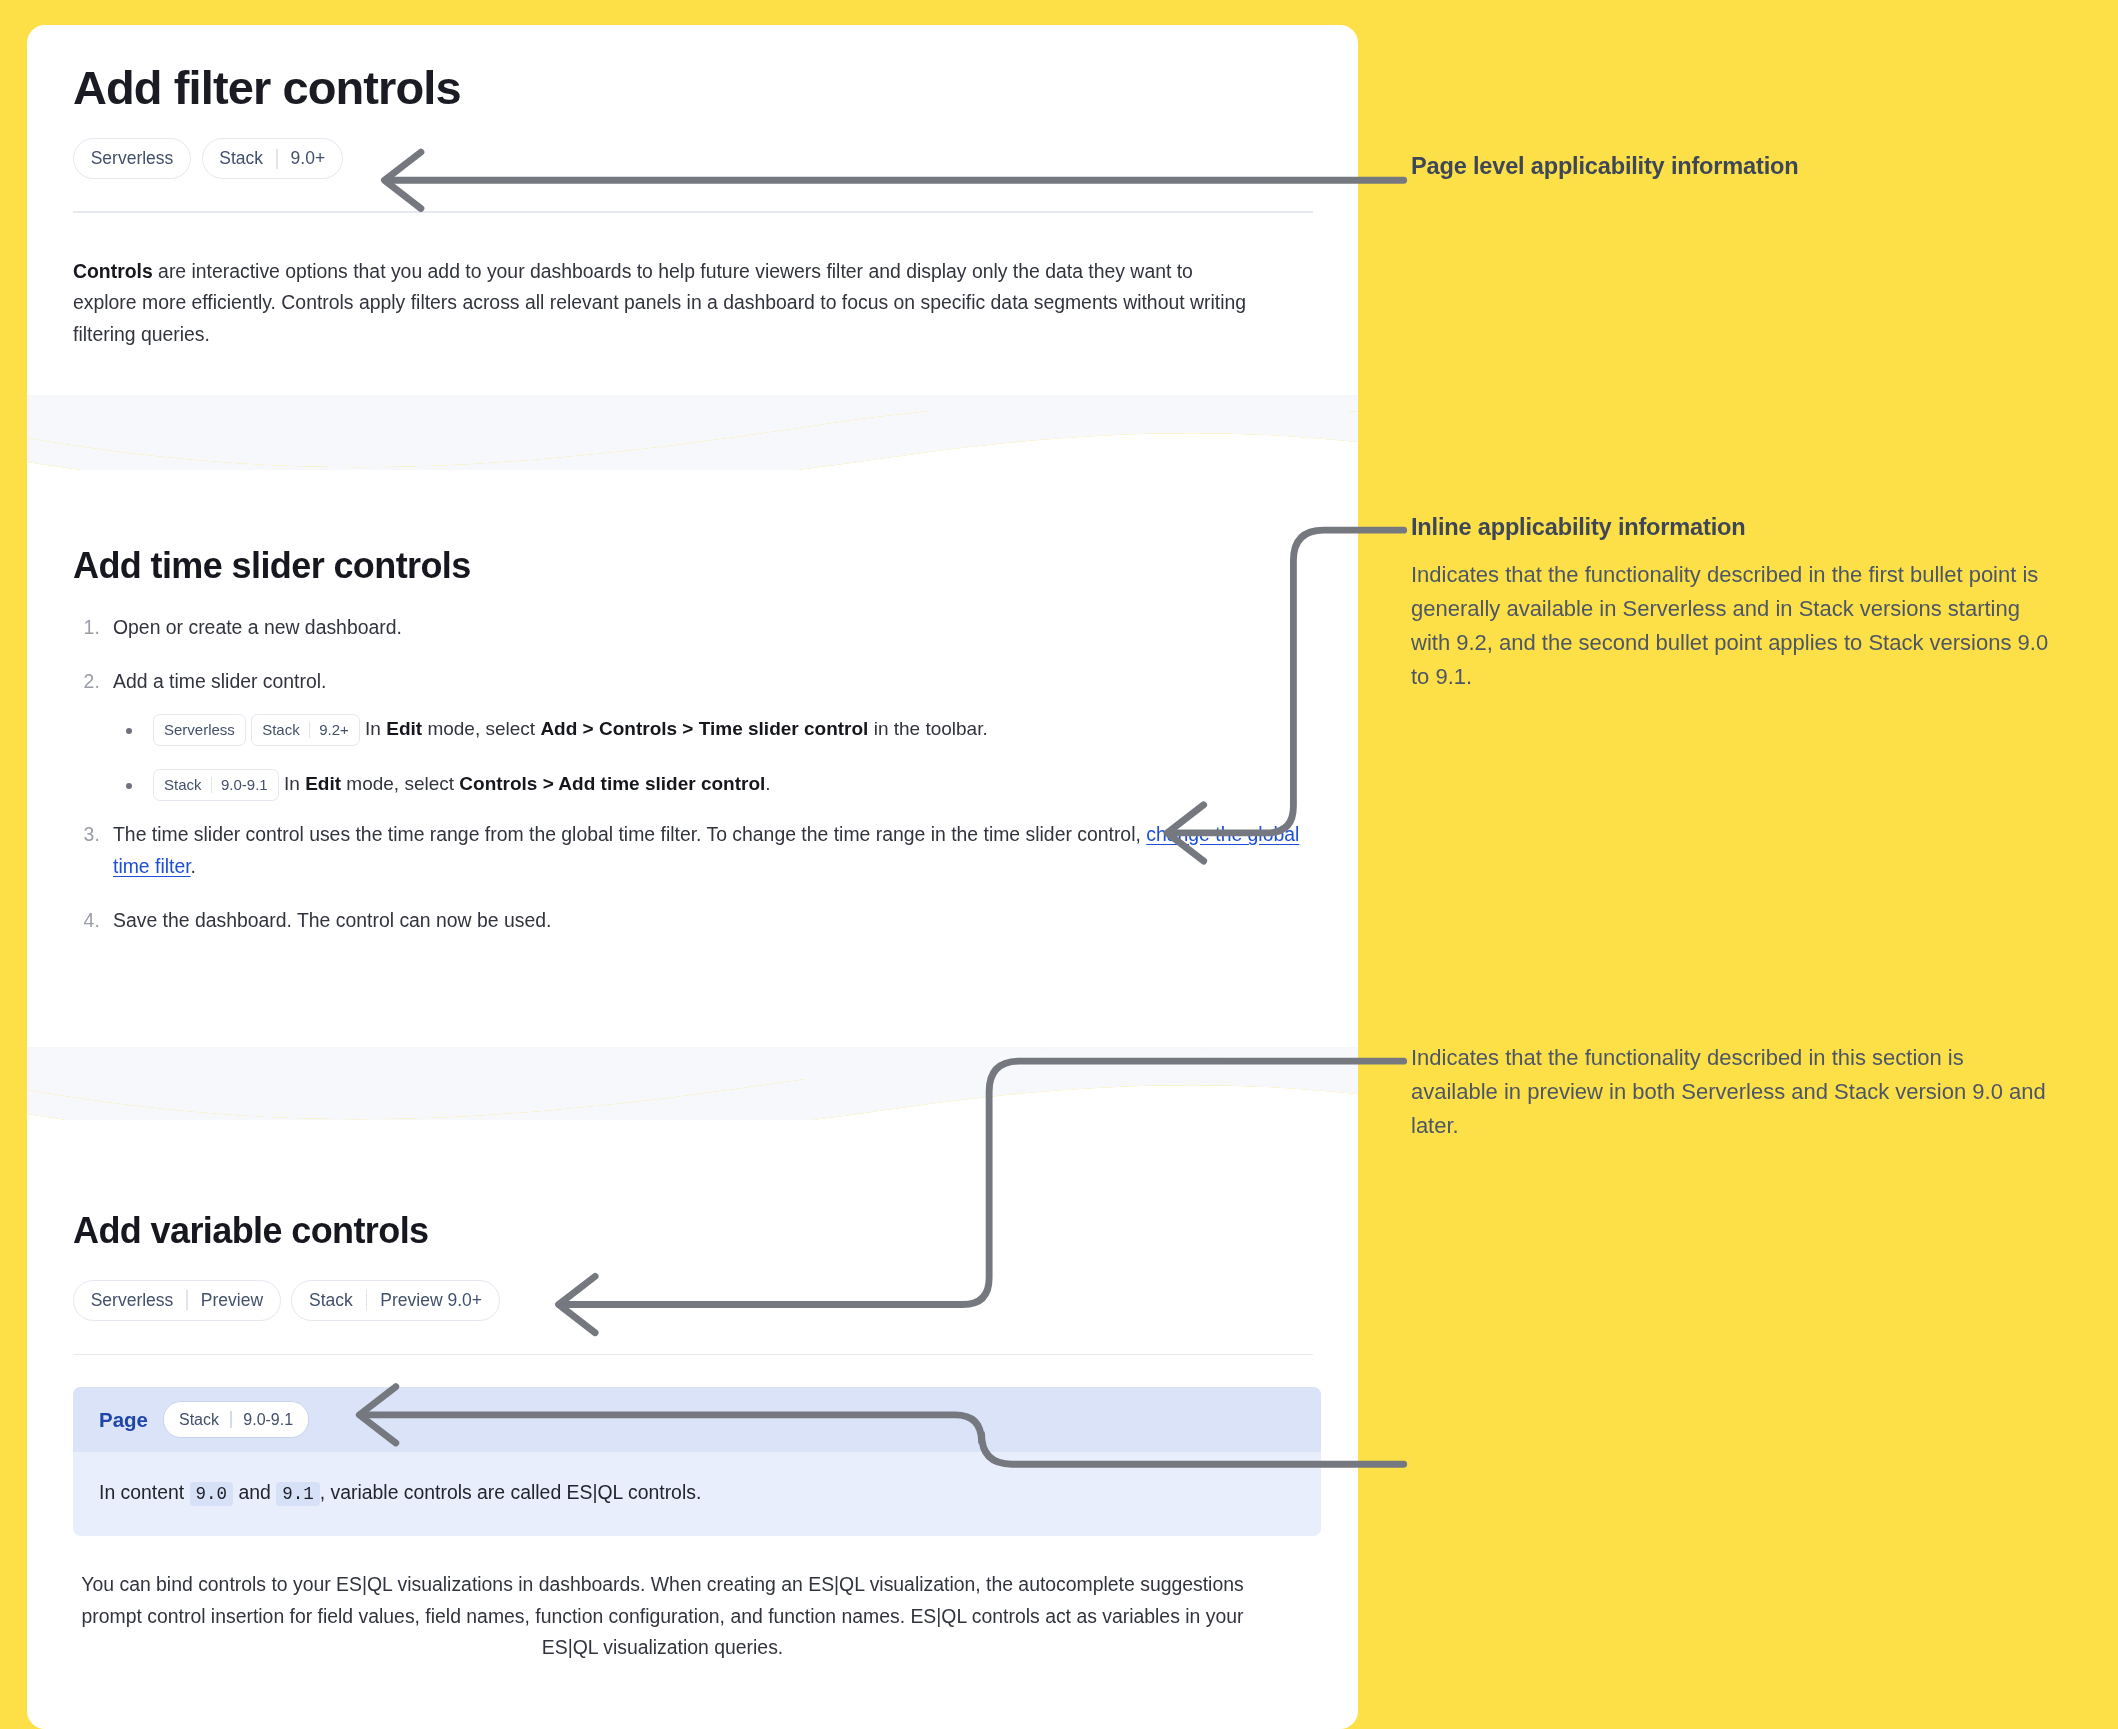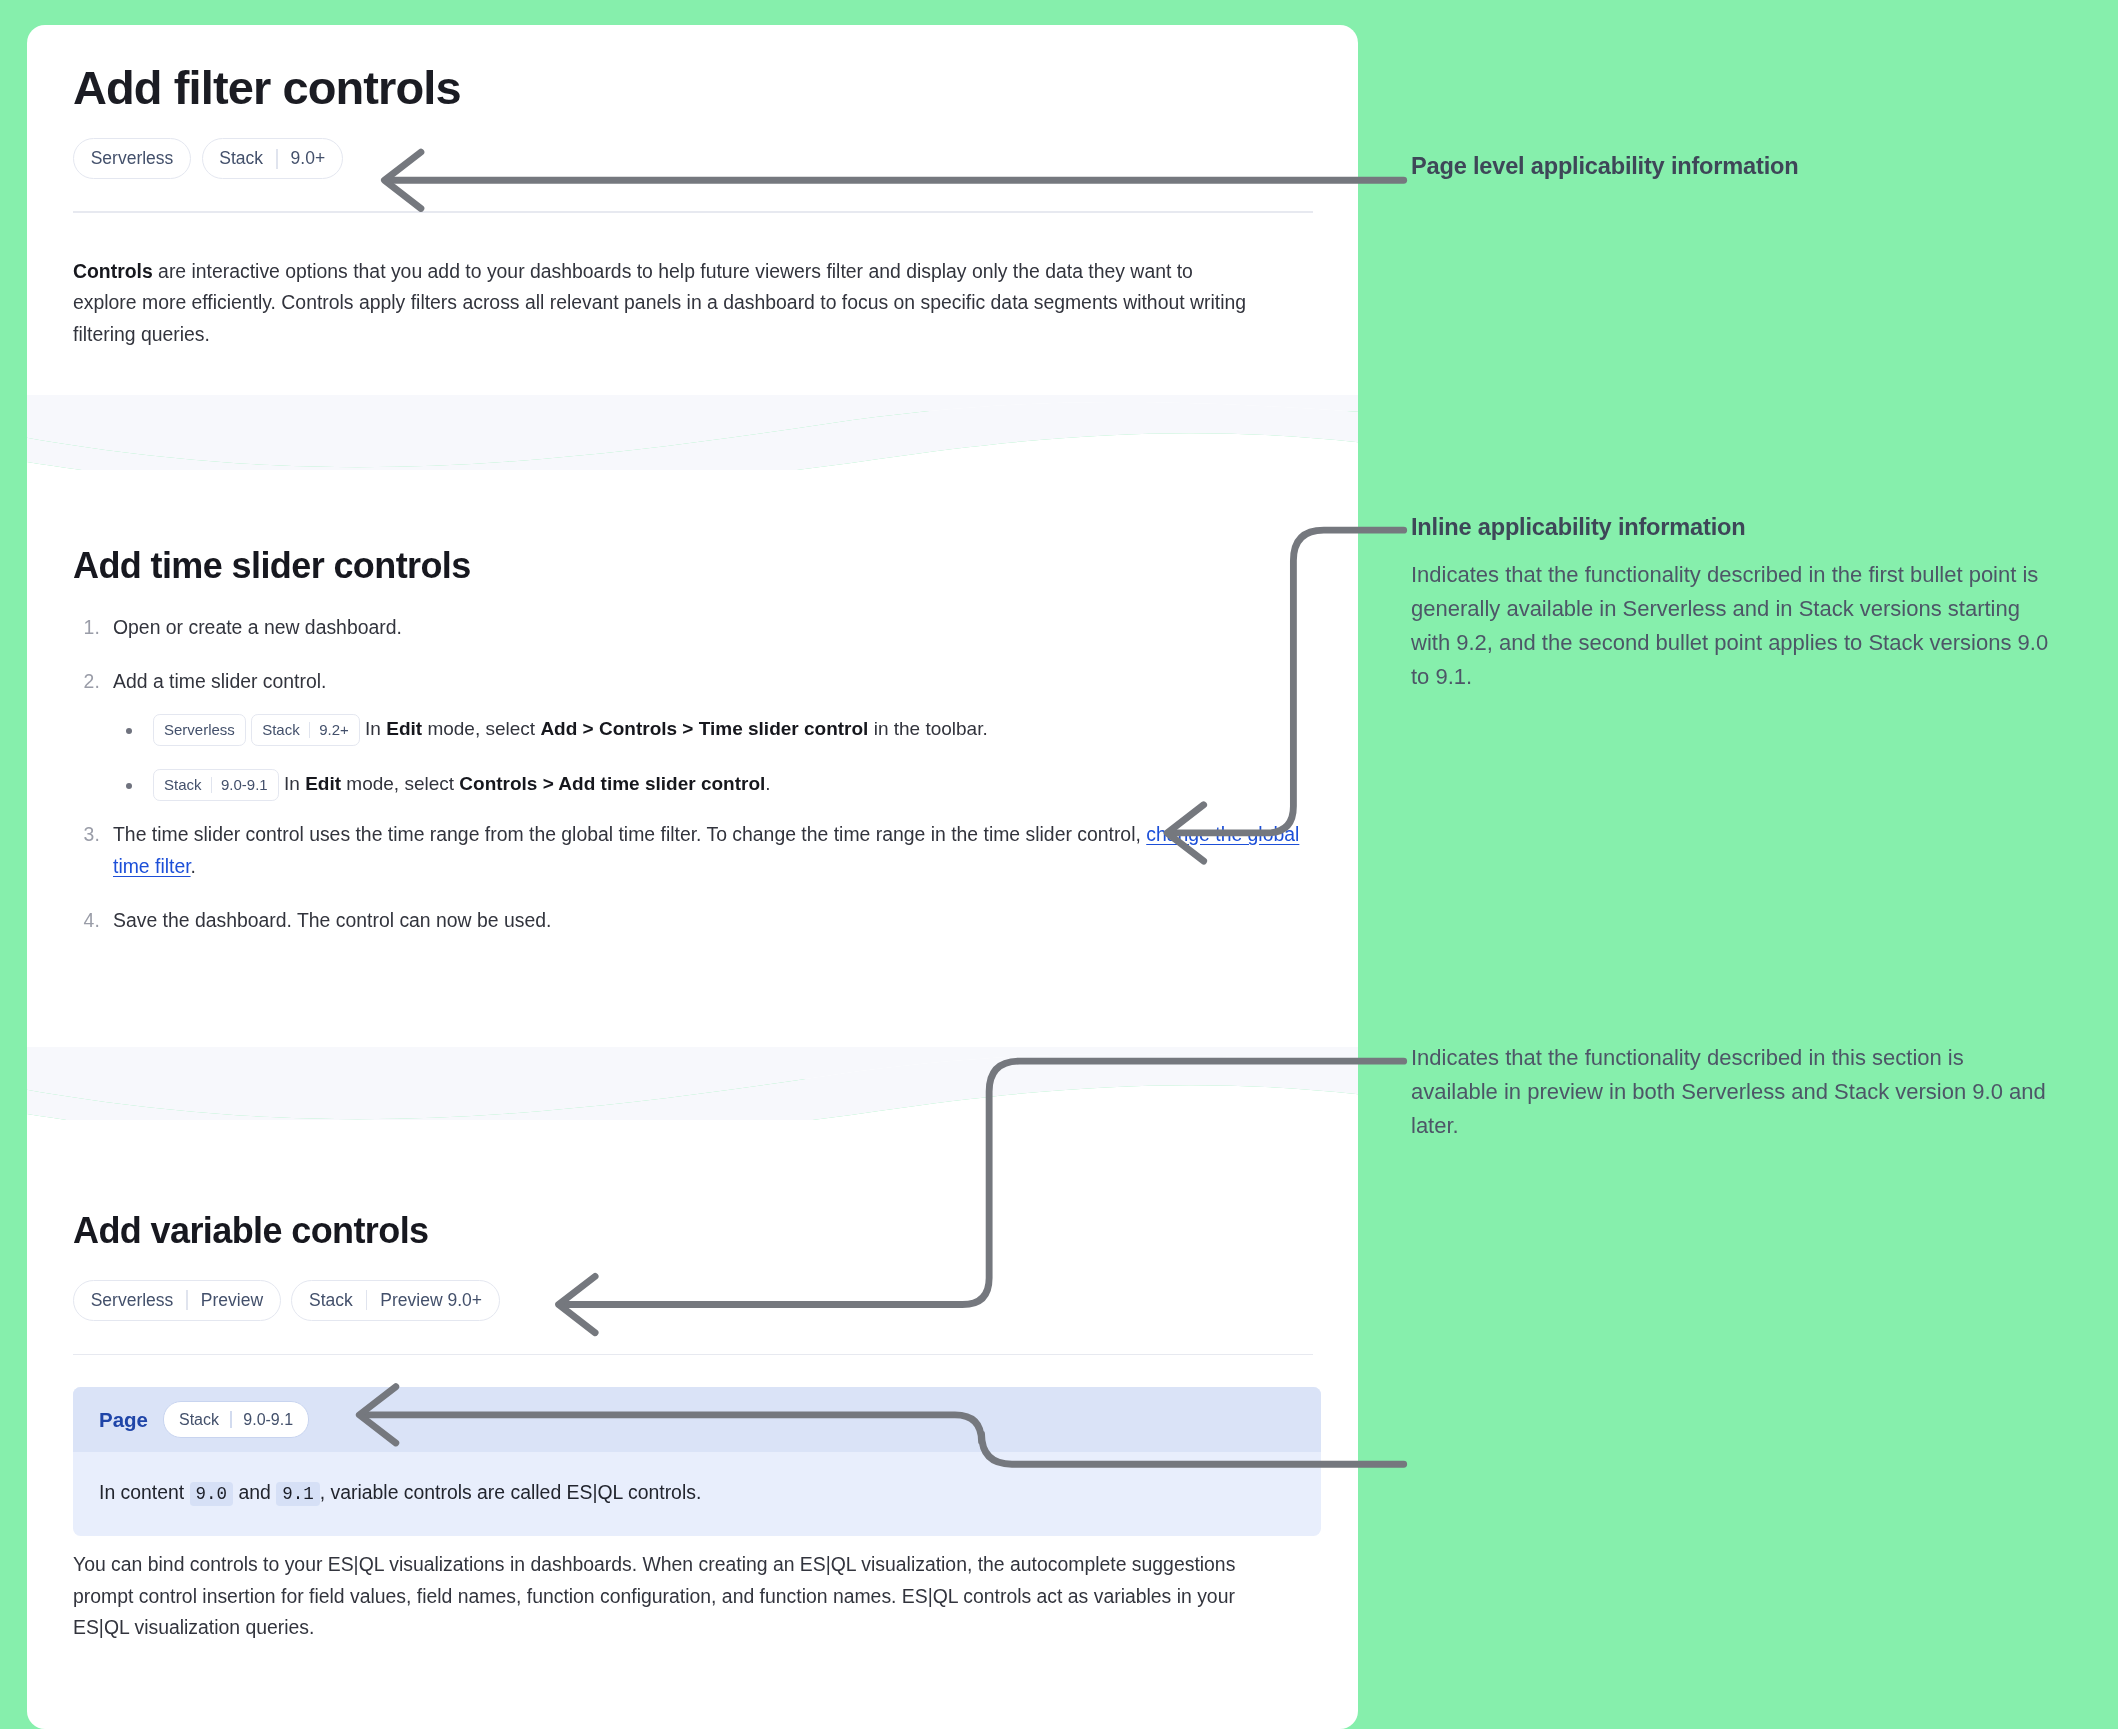--- a/index.html
+++ b/index.html
@@ -9,21 +9,21 @@
     height: 1729px;
     background: #f7f8fc;
     font-family: "Liberation Sans", sans-serif;
     overflow: hidden;
   }
 
   #root {
     position: relative;
     width: 2119px;
     height: 1729px;
-    background: #86efac;
+    background: #fde047;
   }
 
   
   .doc-col {
     position: absolute;
     left: 27px;
     top: 25px;
     width: 1331px;
     height: 1704px;
   }
@@ -367,21 +367,21 @@
               <span class="lbl">Stack</span>
               <span class="sep"></span>
               <span class="ver">9.0-9.1</span>
             </span>
           </div>
           <div class="note-body">
             <span>In content </span><code class="inline-code">9.0</code><span> and </span><code class="inline-code">9.1</code><span>, variable controls are called ES|QL controls.</span>
           </div>
         </div>
 
-        <p class="body-text" style="margin-top: 13px; width: 1179px;">You can bind controls to your ES|QL visualizations in dashboards. When creating an ES|QL visualization, the autocomplete suggestions prompt control insertion for field values, field names, function configuration, and function names. ES|QL controls act as variables in your ES|QL visualization queries.</p>
+        <p class="body-text" style="margin-top: 33px; width: 1179px; text-align: center;">You can bind controls to your ES|QL visualizations in dashboards. When creating an ES|QL visualization, the autocomplete suggestions prompt control insertion for field values, field names, function configuration, and function names. ES|QL controls act as variables in your ES|QL visualization queries.</p>
       </div>
     </div>
 
   </div>
 
   <svg id="connectors" viewBox="0 0 2785 2273">
 
     <path d="M1845,237 L512,237"></path>
     <path d="M553,200 L505,237 L553,274"></path>
 

